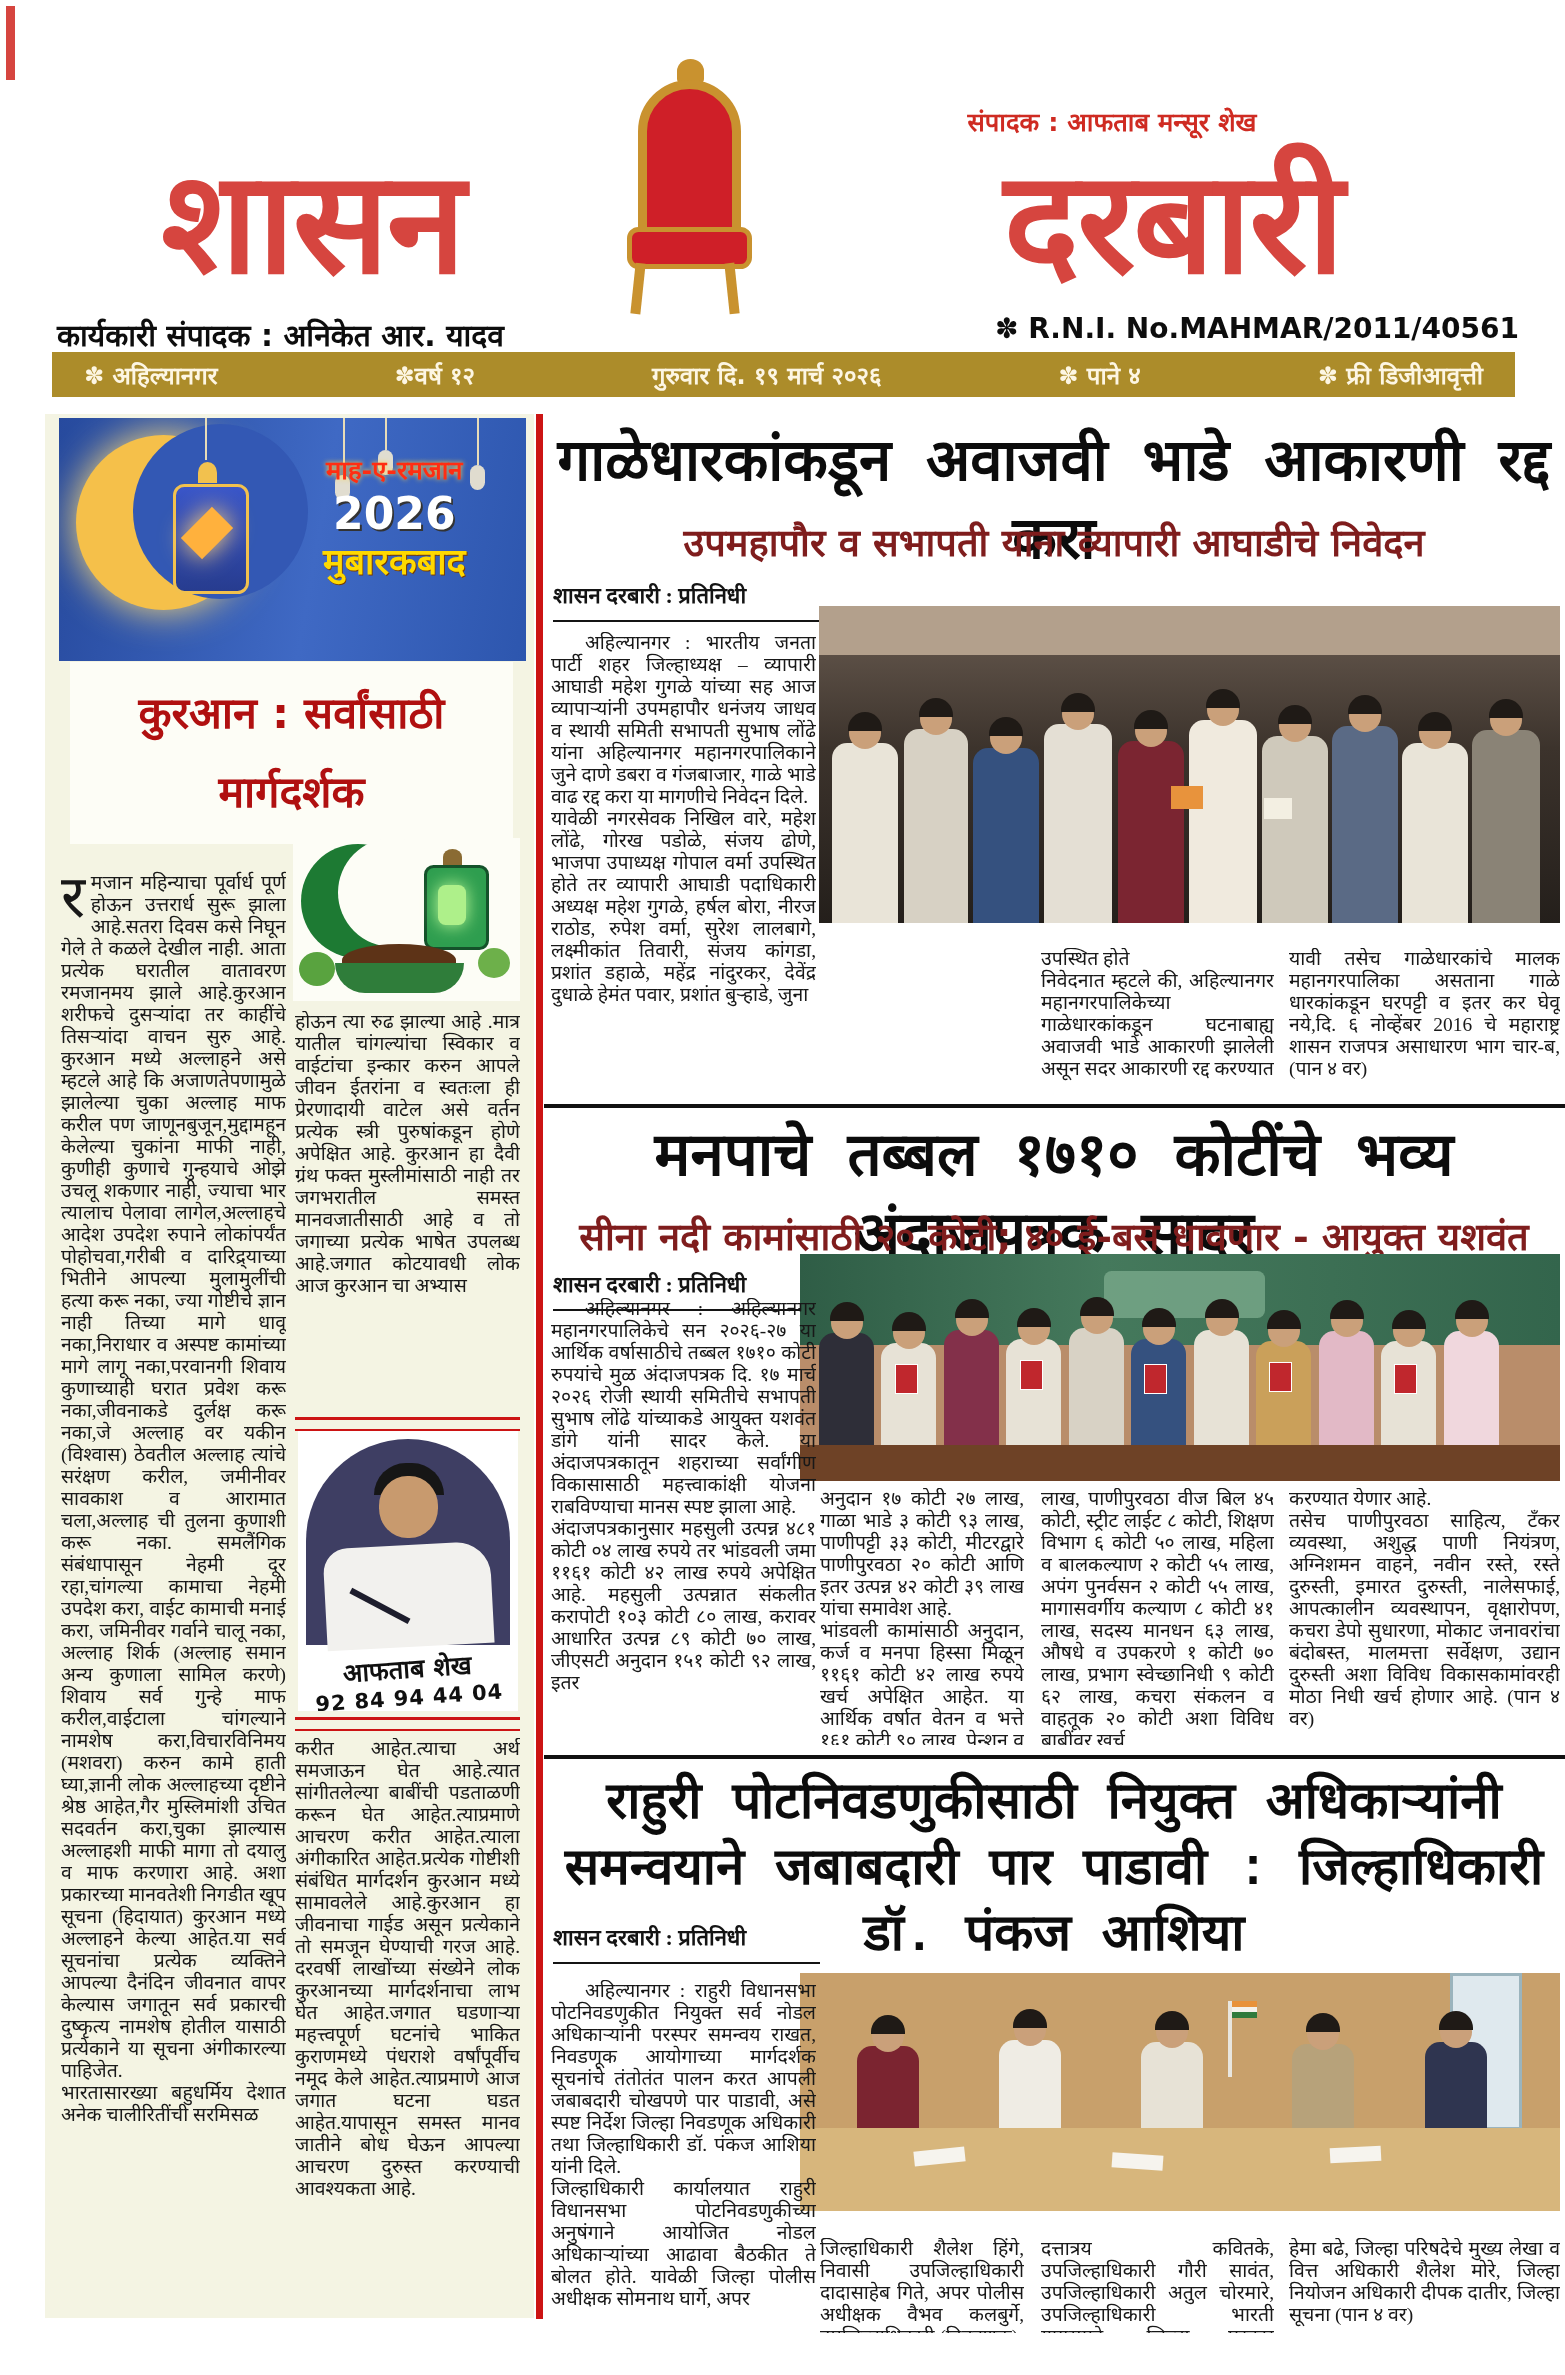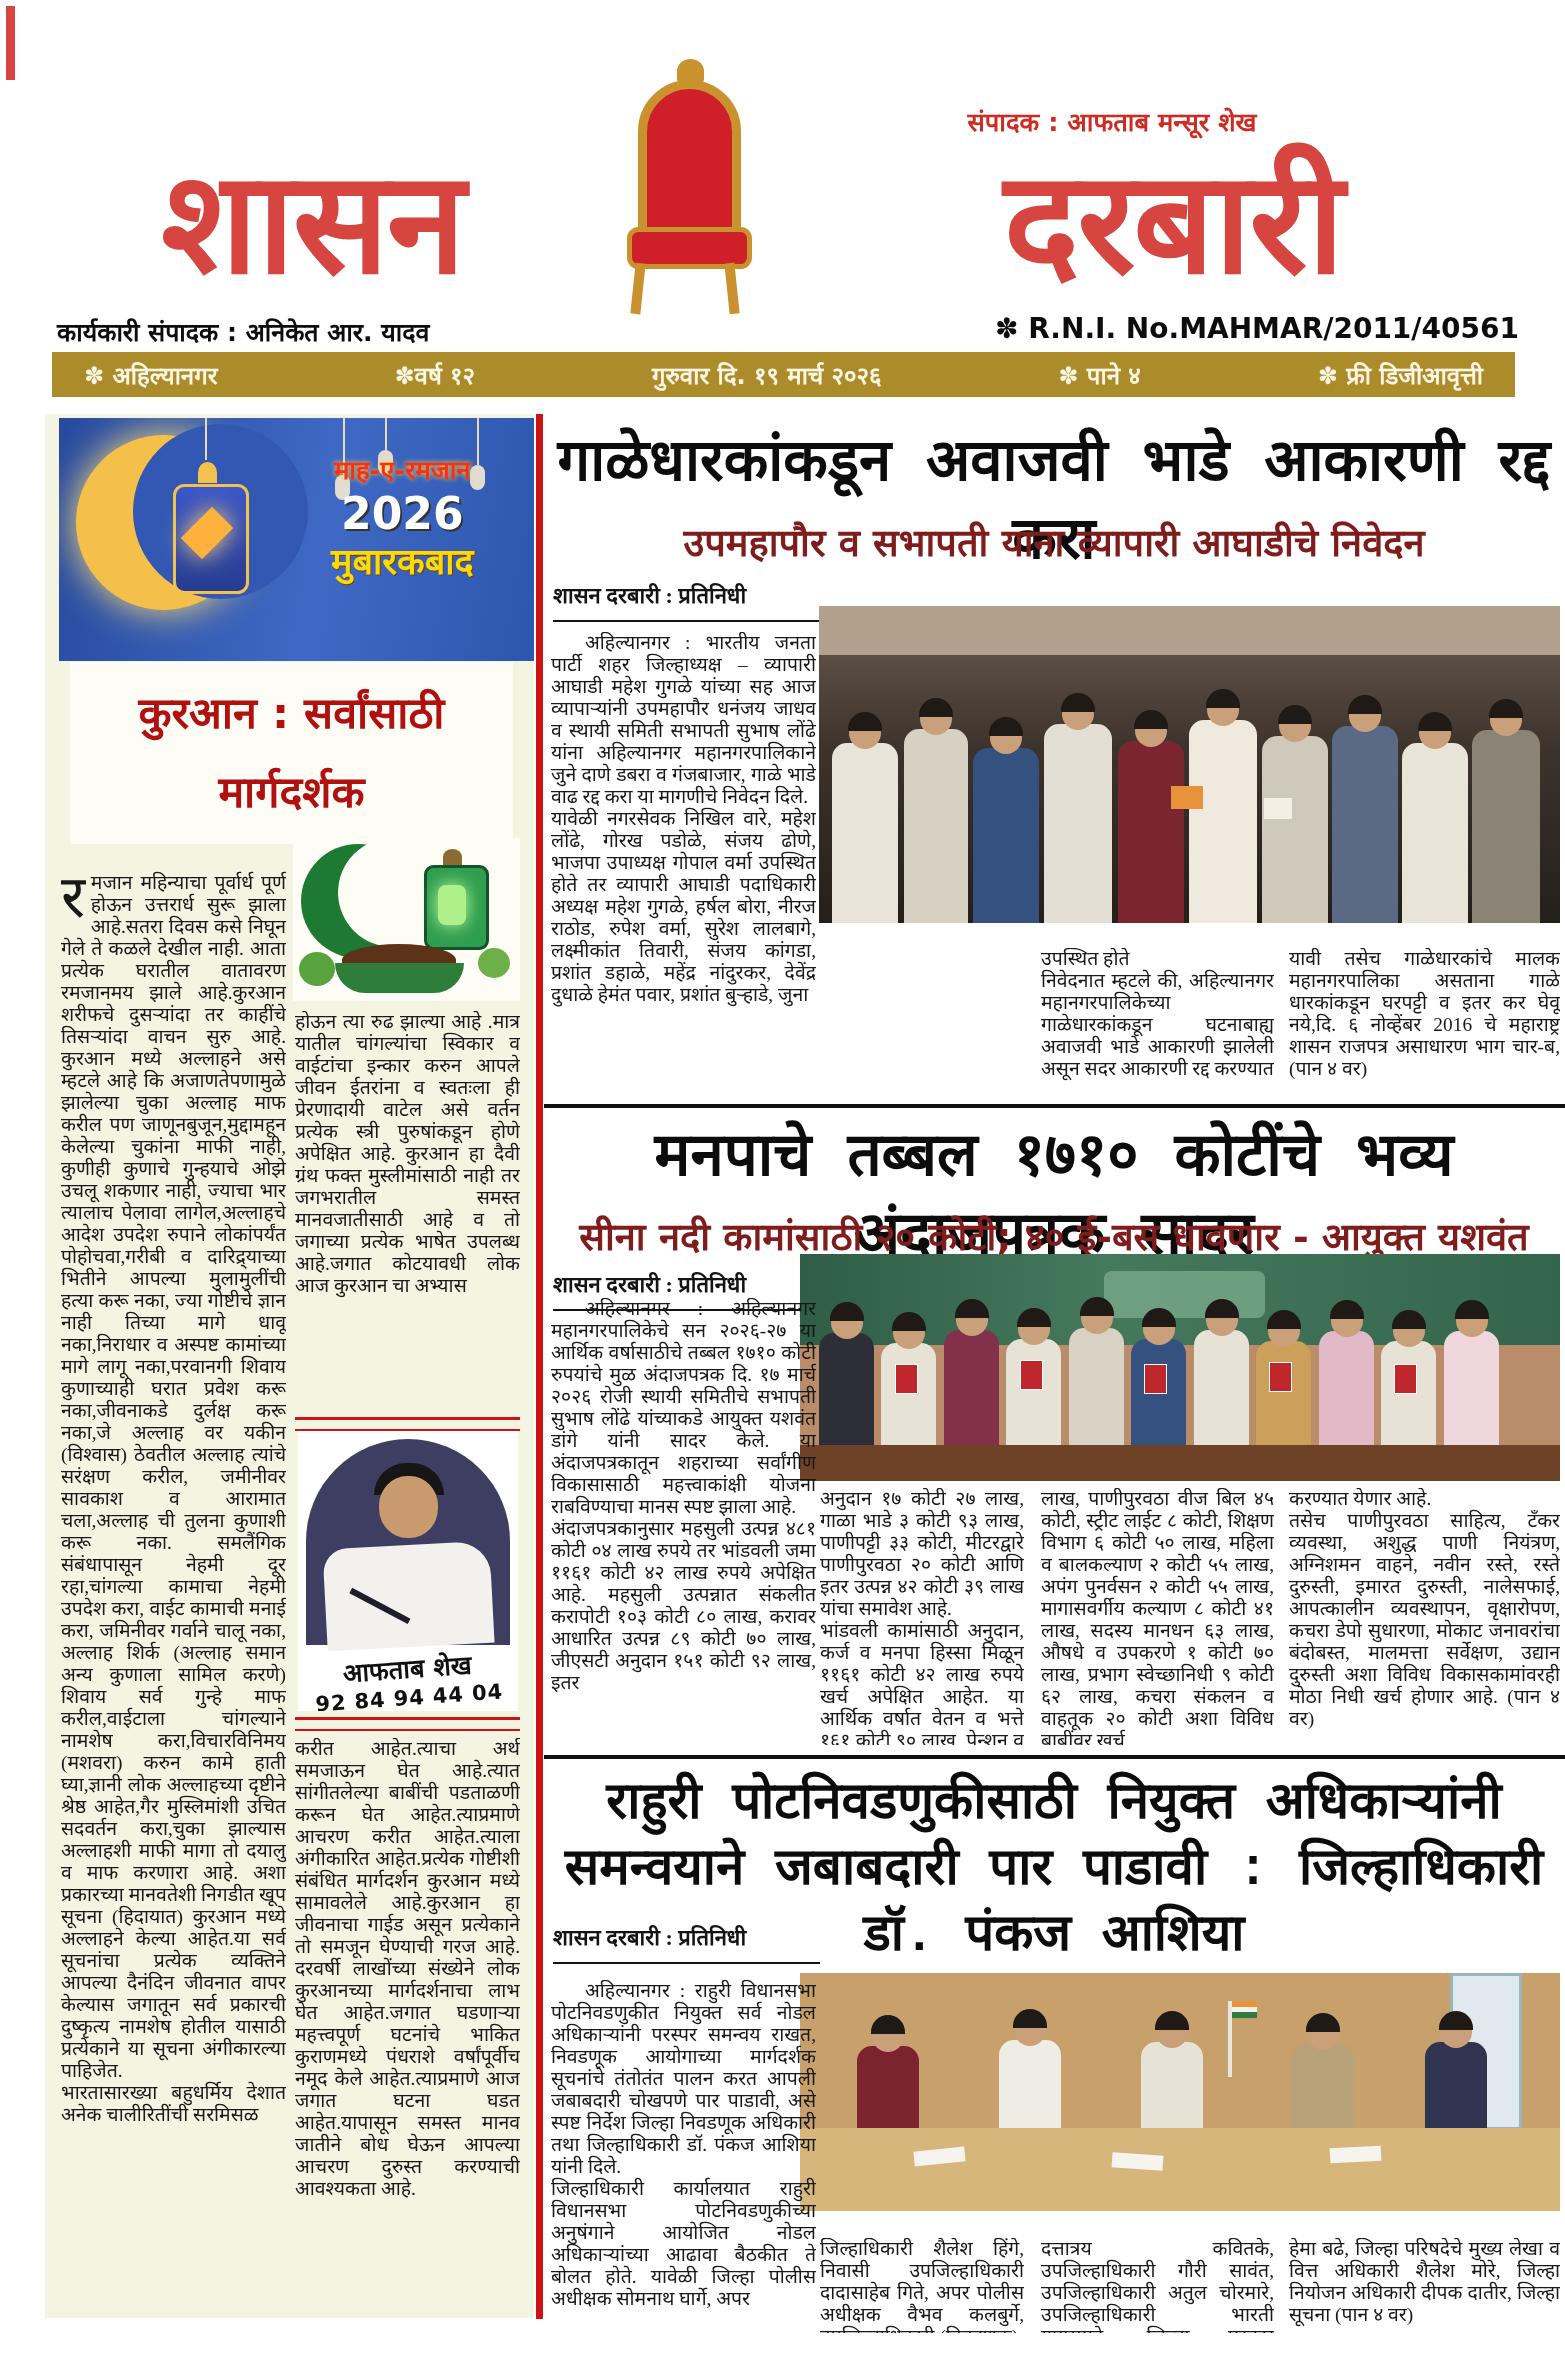--- a/index.html
+++ b/index.html
@@ -7,40 +7,40 @@
         font-family:"Liberation Serif","DejaVu Serif",serif;color:#181818;}
   .abs{position:absolute;}
   
   .ed-line{left:880px;top:104px;width:464px;text-align:center;color:#cf2b22;
            font-family:"DejaVu Sans","Liberation Sans",sans-serif;font-weight:bold;font-size:25.6px;}
   .title{color:#d6453f;font-weight:bold;font-family:"DejaVu Sans","Liberation Sans",sans-serif;
          font-size:142px;line-height:161px;text-align:center;letter-spacing:-1.9px;}
   .t1{left:38px;top:142px;width:549px;}
   .t2{left:804px;top:142px;width:738px;}
   .exec{left:57px;top:314px;width:662px;font-family:"DejaVu Sans","Liberation Sans",sans-serif;
-        font-weight:bold;font-size:25px;color:#0d0d0d;}
+        font-weight:bold;font-size:30px;color:#0d0d0d;}
   .rni{left:965px;top:312px;width:554px;text-align:right;font-family:"DejaVu Sans","Liberation Sans",sans-serif;
        font-weight:bold;font-size:28px;color:#0d0d0d;}
   .corner{left:5.7px;top:5.7px;width:9.5px;height:74px;background:#d6453f;}
   
   .throne{left:610px;top:59px;width:161px;height:257px;}
   .th-fin{position:absolute;left:67px;top:0;width:26.5px;height:24.6px;background:#c9922f;border-radius:50% 50% 20% 20%;}
   .th-back{position:absolute;left:28px;top:21px;width:85px;height:150px;border:9.5px solid #c9922f;
            border-radius:52px 52px 9.5px 9.5px;background:#cf1f28;}
   .th-seat{position:absolute;left:17px;top:168px;width:115px;height:32px;background:#cf1f28;
            border:5.7px solid #c9922f;border-radius:11.4px;}
   .th-leg{position:absolute;top:204px;width:9.5px;height:51px;background:#c9922f;}
   
   .bar{left:52px;top:352px;width:1463px;height:45px;background:#ac8c2a;display:flex;align-items:center;
        justify-content:space-between;padding:0 32px;box-sizing:border-box;
        font-family:"DejaVu Sans","Liberation Sans",sans-serif;font-weight:bold;font-size:24px;color:#fdf6e3;}
   
   .sidebar{left:45px;top:414px;width:489px;height:1904px;background:#f4f4e3;}
   .divider{left:536px;top:414px;width:6.6px;height:1905px;background:#cc1414;}
-  .banner{left:59px;top:418px;width:467px;height:243px;background:linear-gradient(100deg,#274a9e,#3f69c4 55%,#2d56ae);overflow:hidden;padding-left:8px;}
+  .banner{left:59px;top:418px;width:467px;height:243px;background:linear-gradient(100deg,#274a9e,#3f69c4 55%,#2d56ae);overflow:hidden;}
   .b-cres{position:absolute;left:17px;top:17px;width:175px;height:175px;border-radius:50%;background:#f5c04a;box-shadow:0 0 38px #ffdd77;}
   .b-cres-in{position:absolute;left:74px;top:5.7px;width:175px;height:175px;border-radius:50%;background:#3358b4;}
   .b-lant{position:absolute;left:114px;top:66px;width:70px;height:104px;background:linear-gradient(180deg,#3a56c9,#273c8f);
           border:3.8px solid #f2c14e;border-radius:11.4px;}
   .b-lant::before{content:"";position:absolute;left:22px;top:-24.6px;width:19px;height:21px;background:#f2c14e;border-radius:50% 50% 0 0;}
   .b-lant::after{content:"";position:absolute;left:16px;top:24px;width:30px;height:44px;background:#ffb13d;
                  transform:rotate(45deg);box-shadow:0 0 24.6px #ffd27a;}
   .b-light{position:absolute;width:15px;height:24.6px;background:#f3ead2;border-radius:7.6px;opacity:.9;}
   .b-str{position:absolute;width:1.9px;background:#e8dcb8;top:0;}
   .b-txt{position:absolute;right:13.2px;top:34px;width:237px;text-align:center;

